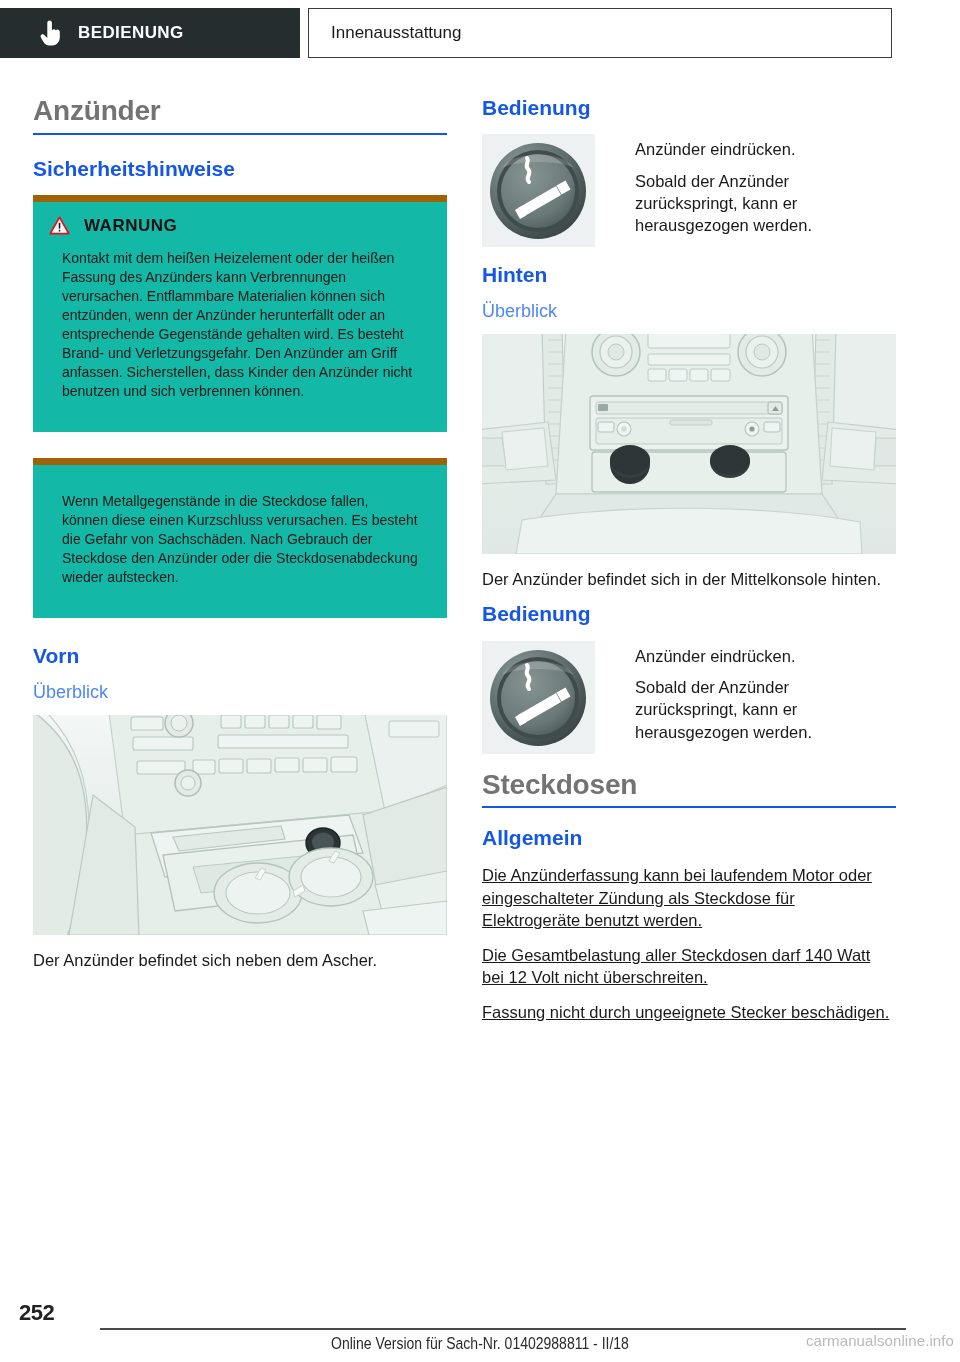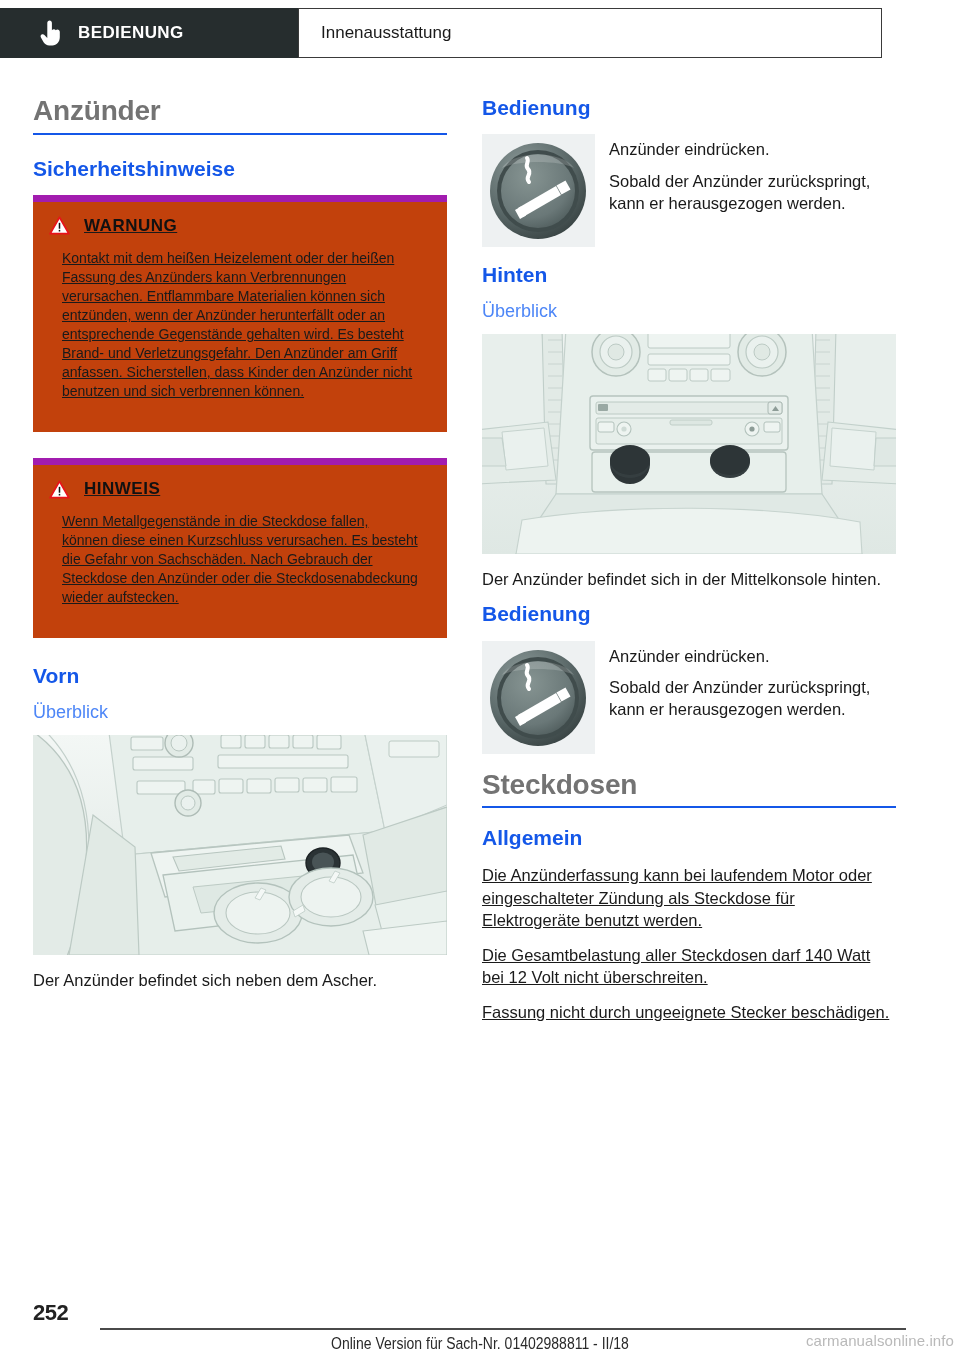--- a/index.html
+++ b/index.html
@@ -40,21 +40,21 @@
   }
   .header-chapter {
     margin-left: 16px;
     color: #ffffff;
     font-size: 17px;
     font-weight: bold;
     letter-spacing: 0.4px;
   }
   .header-tab-light {
     position: absolute;
-    left: 298px; top: 0;
+    left: 308px; top: 0;
     width: 584px;
     height: 50px;
     background: #ffffff;
     border: 1px solid #3a3a3a;
     box-sizing: border-box;
     display: flex;
     align-items: center;
   }
   .header-section {
     margin-left: 22px;
@@ -106,26 +106,25 @@
     font-size: 16.5px;
     line-height: 1.36;
     margin: 0 0 12px 0;
     color: #1a1a1a;
     text-decoration: underline;
   }
   p.body:last-child { margin-bottom: 0; }
 
   
   .notice {
-    background: #c2410c;
-    border-top: 7px solid #a21caf;
+    background: #14b8a6;
+    border-top: 7px solid #a16207;
     padding: 14px 16px 18px 16px;
     box-sizing: border-box;
     margin-bottom: 26px;
-    text-decoration: underline;
   }
   .notice-head {
     display: flex;
     align-items: center;
     margin-bottom: 9px;
   }
   .warn-tri { width: 21px; height: 19px; display: block; }
   .notice-label {
     margin-left: 14px;
     font-size: 17px;
@@ -153,20 +152,21 @@
     font-size: 16.5px;
     line-height: 1.36;
     margin: 0 0 12px 0;
   }
 
   
   .steprow {
     display: flex;
     align-items: flex-start;
     margin-bottom: 16px;
+    gap: 26px;
   }
   .thumb {
     flex: 0 0 auto;
     width: 113px;
     height: 113px;
     background: #eef1f2;
     margin-right: 14px;
   }
   .thumb svg { display: block; width: 113px; height: 113px; }
   .steptext { flex: 1 1 auto; padding-top: 4px; }
@@ -174,21 +174,21 @@
     font-size: 16.5px;
     line-height: 1.36;
     margin: 0 0 9px 0;
   }
   .steptext p:last-child { margin-bottom: 0; }
 
   
   .footer { position: absolute; left: 0; top: 1296px; width: 960px; height: 66px; }
   .page-num {
     position: absolute;
-    left: 33px; top: 4px;
+    left: 19px; top: 4px;
     font-size: 22px;
     font-weight: bold;
     color: #222;
     letter-spacing: -0.5px;
   }
   .footer-rule {
     position: absolute;
     left: 100px; top: 32px;
     width: 806px;
     height: 2px;
@@ -240,28 +240,20 @@
         <path d="M11 1.4 L20.8 18.6 L1.2 18.6 Z" fill="#ffffff" stroke="#e8131a" stroke-width="1.9" stroke-linejoin="round"></path>
         <rect x="10.2" y="7.2" width="1.6" height="6.2" fill="#111111"></rect>
         <rect x="10.2" y="14.6" width="1.6" height="1.7" fill="#111111"></rect>
       </svg>
       <span class="notice-label">WARNUNG</span>
     </div>
     <p>Kontakt mit dem heißen Heizelement oder der heißen Fassung des Anzünders kann Verbrennungen verursachen. Entflammbare Materialien können sich entzünden, wenn der Anzünder herunterfällt oder an entsprechende Gegenstände gehalten wird. Es besteht Brand- und Verletzungsgefahr. Den Anzünder am Griff anfassen. Sicherstellen, dass Kinder den Anzünder nicht benutzen und sich verbrennen können.</p>
   </div>
 
   <div class="notice">
-    <div class="notice-head">
-      <svg class="warn-tri" viewBox="0 0 22 20">
-        <path d="M11 1.4 L20.8 18.6 L1.2 18.6 Z" fill="#ffffff" stroke="#e8131a" stroke-width="1.9" stroke-linejoin="round"></path>
-        <rect x="10.2" y="7.2" width="1.6" height="6.2" fill="#111111"></rect>
-        <rect x="10.2" y="14.6" width="1.6" height="1.7" fill="#111111"></rect>
-      </svg>
-      <span class="notice-label">HINWEIS</span>
-    </div>
     <p>Wenn Metallgegenstände in die Steckdose fallen, können diese einen Kurzschluss verursachen. Es besteht die Gefahr von Sachschäden. Nach Gebrauch der Steckdose den Anzünder oder die Steckdosenabdeckung wieder aufstecken.</p>
   </div>
 
   <h2 class="h-sub">Vorn</h2>
   <h3 class="h-subsub">Überblick</h3>
 
   <div class="figure">
     <svg viewBox="0 0 414 220" preserveAspectRatio="none">
       <defs>
         <linearGradient id="fg1" x1="0" y1="0" x2="0" y2="1">

